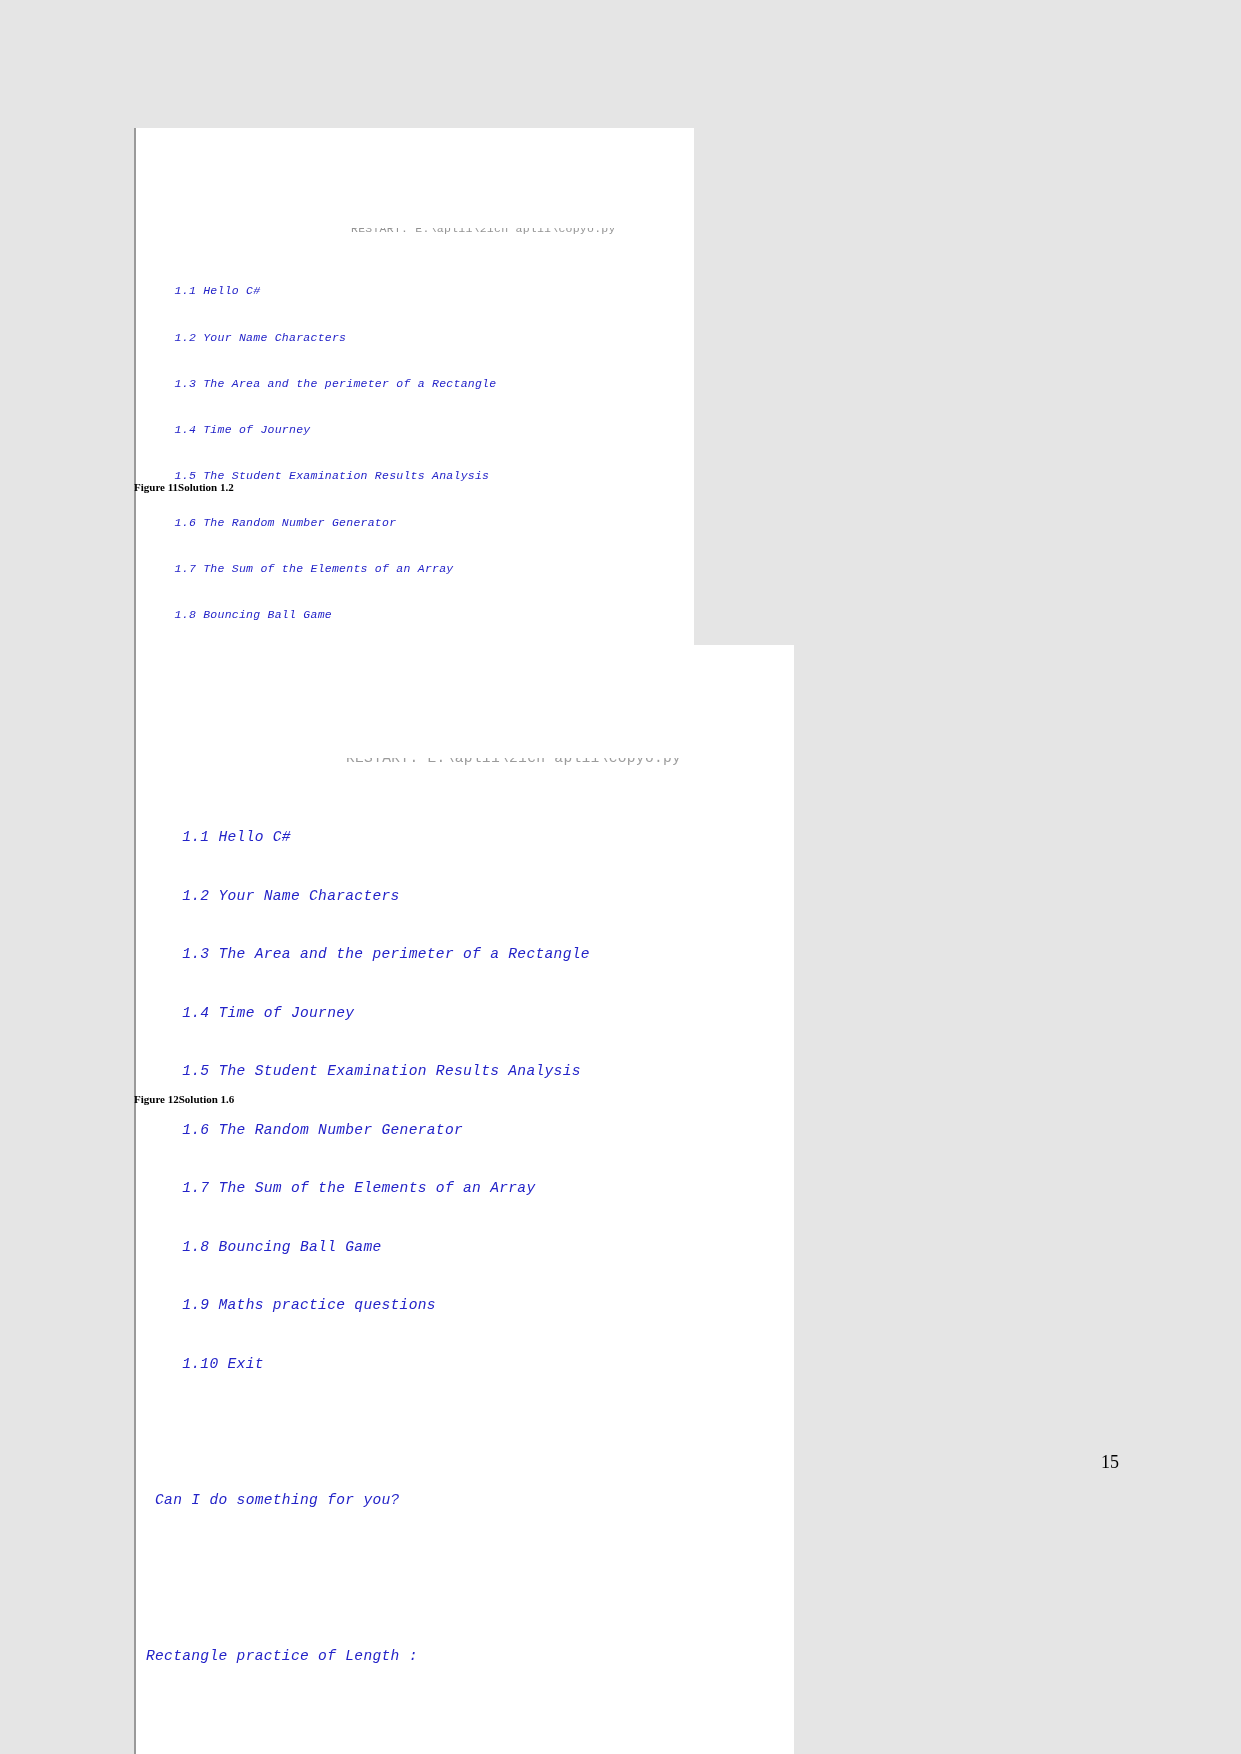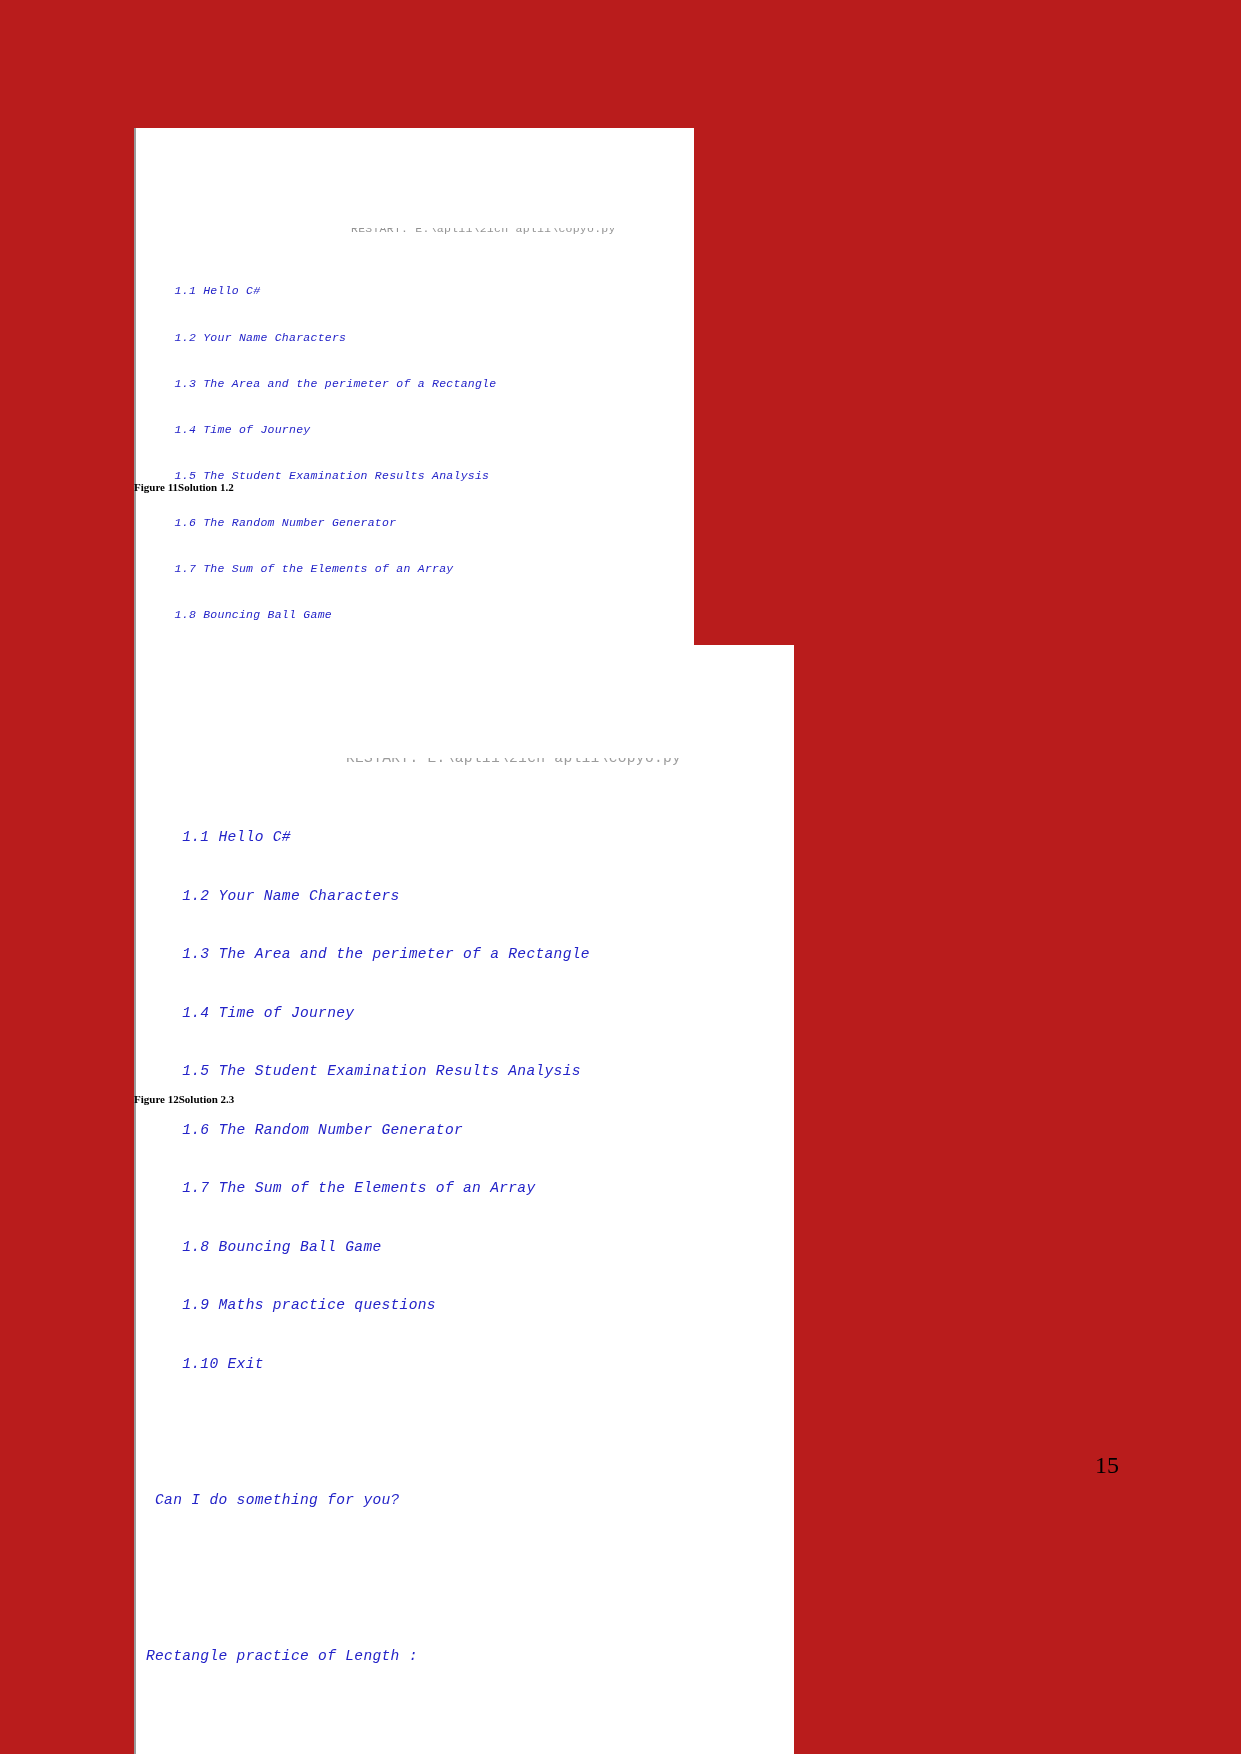--- a/index.html
+++ b/index.html
@@ -11,21 +11,21 @@
     width: 1241px;
     height: 1754px;
     position: relative;
     font-family: "Liberation Serif", serif;
     overflow: hidden;
   }
 
   .page {
     position: absolute;
     inset: 0;
-    background: #b91c1c;
+    background: #e5e5e5;
   }
 
   
   .console-block {
     position: absolute;
     font-family: "Liberation Mono", monospace;
     color: #2323c8;
     white-space: pre;
     background: #ffffff;
   }
@@ -125,21 +125,21 @@
   }
   #caption-11 { left: 134px; top: 481px; }
   #caption-12 { left: 134px; top: 1093px; }
 
   
   #page-number {
     position: absolute;
     right: 122px;
     top: 1452px;
     font-family: "Liberation Serif", serif;
-    font-size: 24px;
+    font-size: 18px;
     color: #000000;
   }
 </style>
 </head>
 <body>
 
 <div class="page">
 
   <div class="console-block" id="figure11-console">
     <div class="rail"></div>
@@ -203,17 +203,17 @@
 
 
       <div class="line">Rectangle practice of Length :</div>
       
       
       
       
     </div>
   </div>
 
-  <div class="caption" id="caption-12">Figure 12Solution 2.3</div>
+  <div class="caption" id="caption-12">Figure 12Solution 1.6</div>
 
   <div id="page-number">15</div>
 
 </div>
 
 </body></html>

